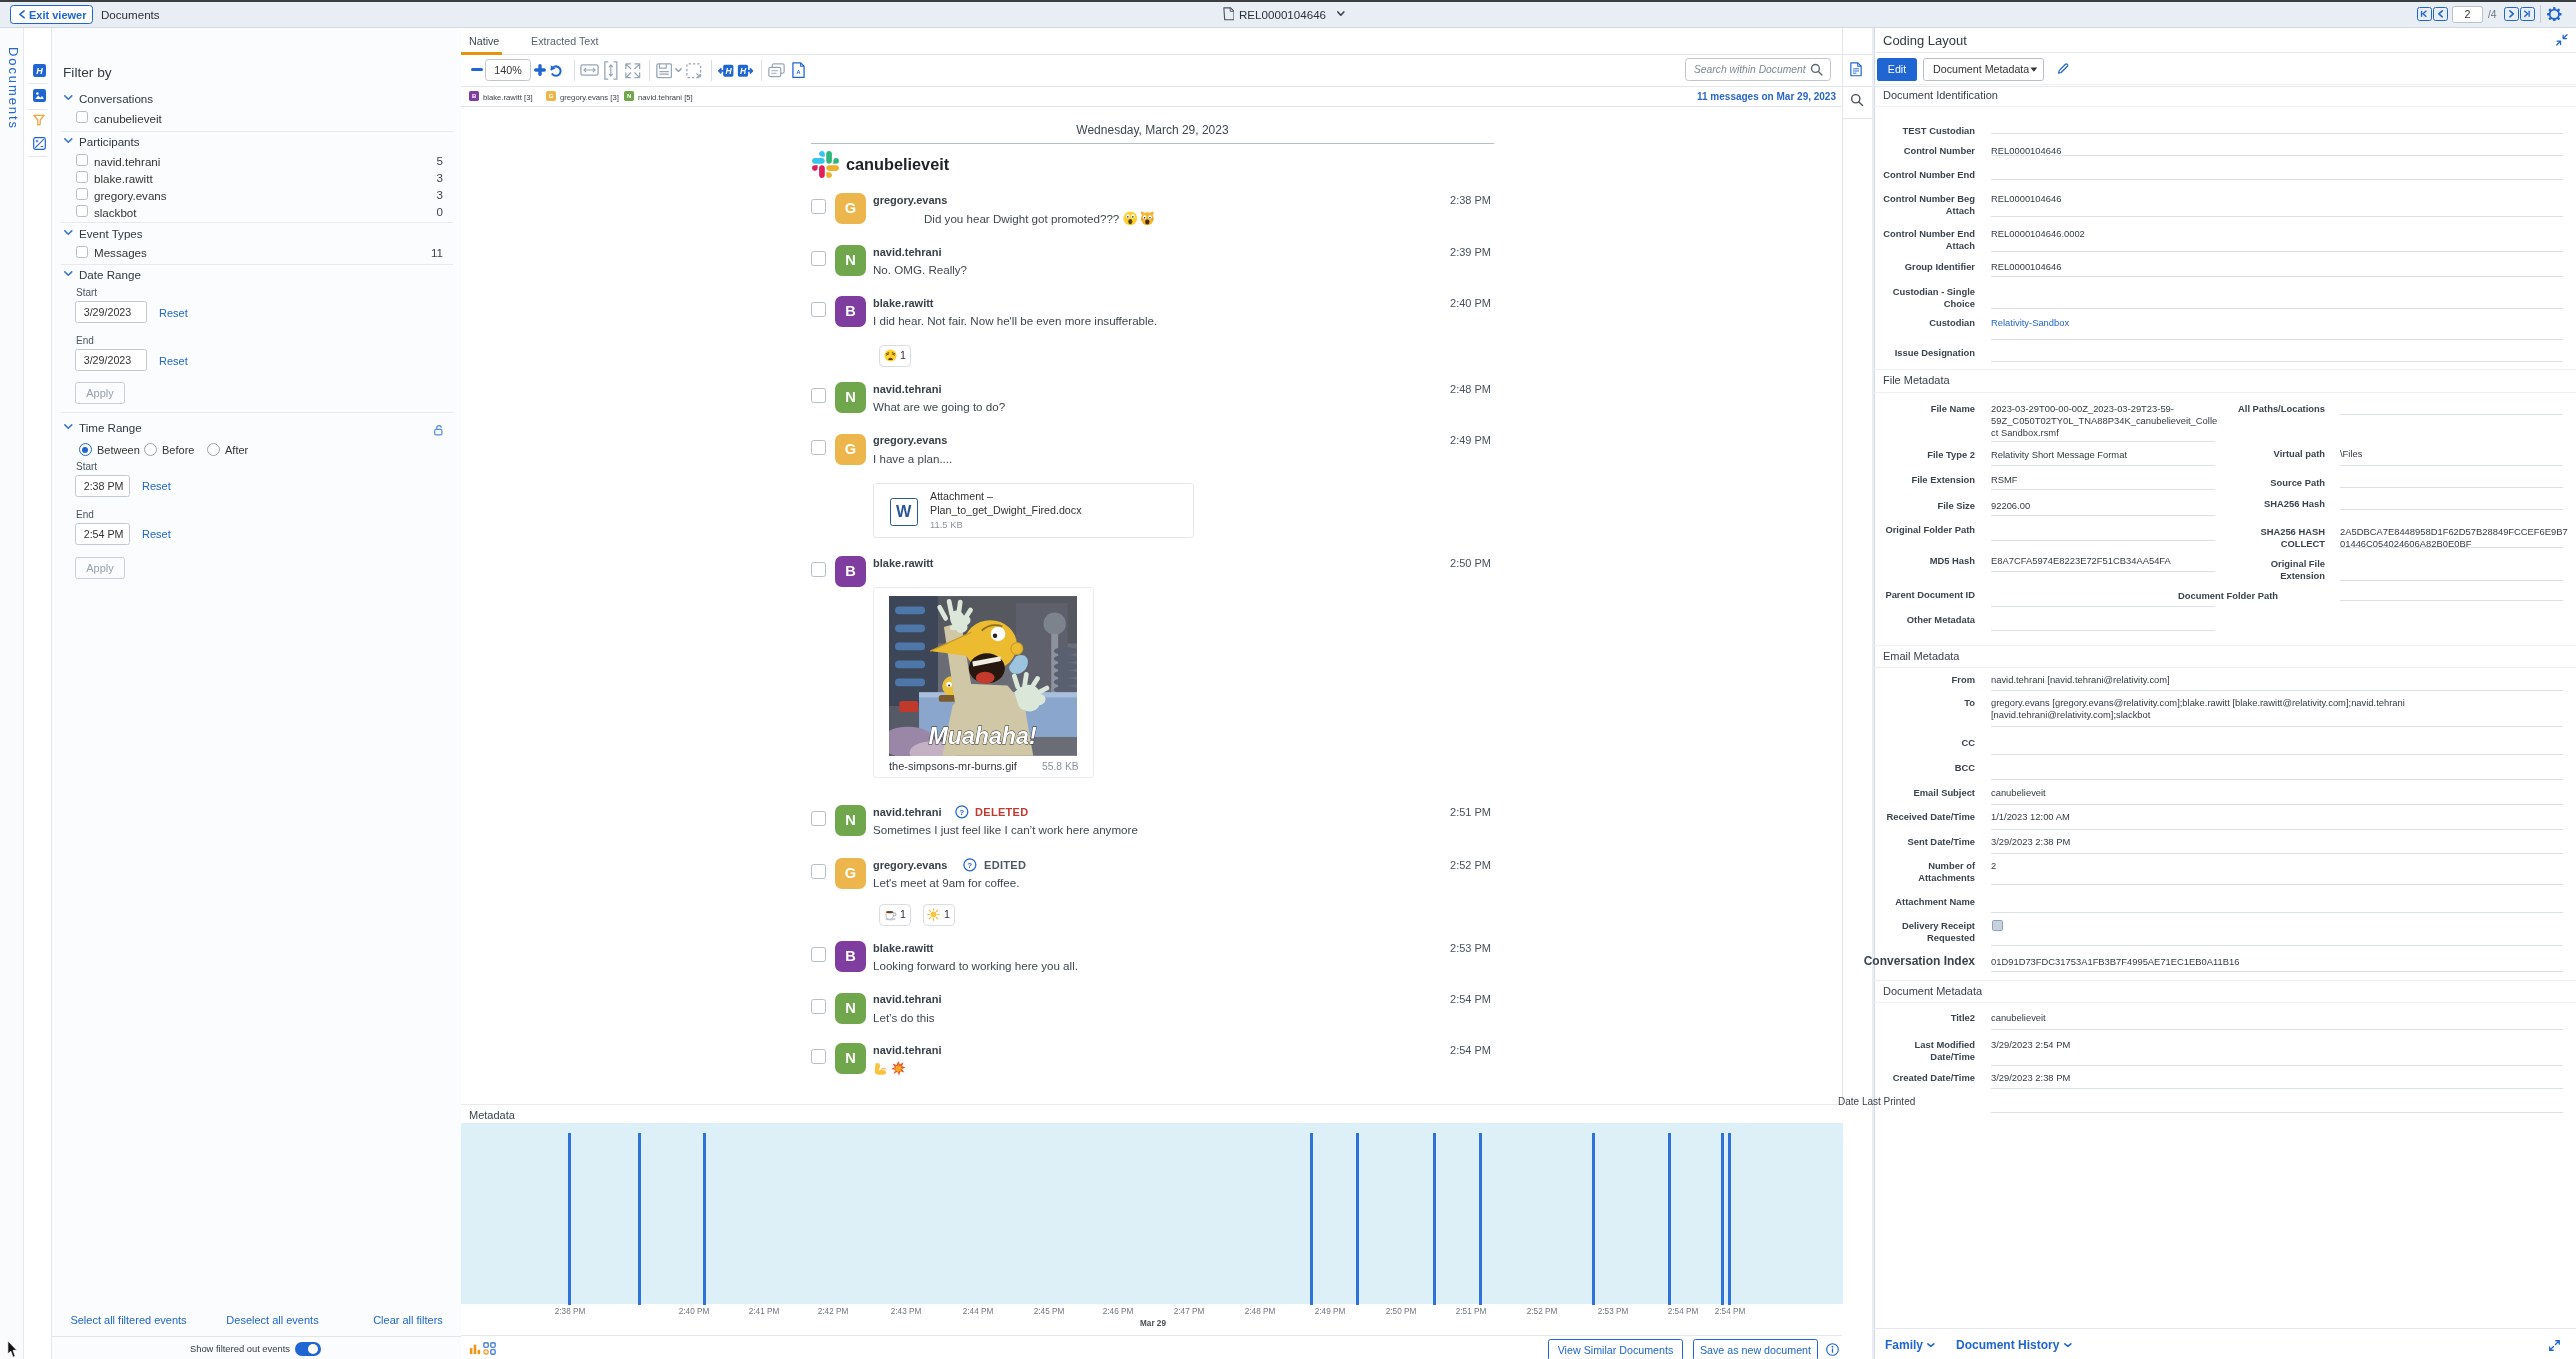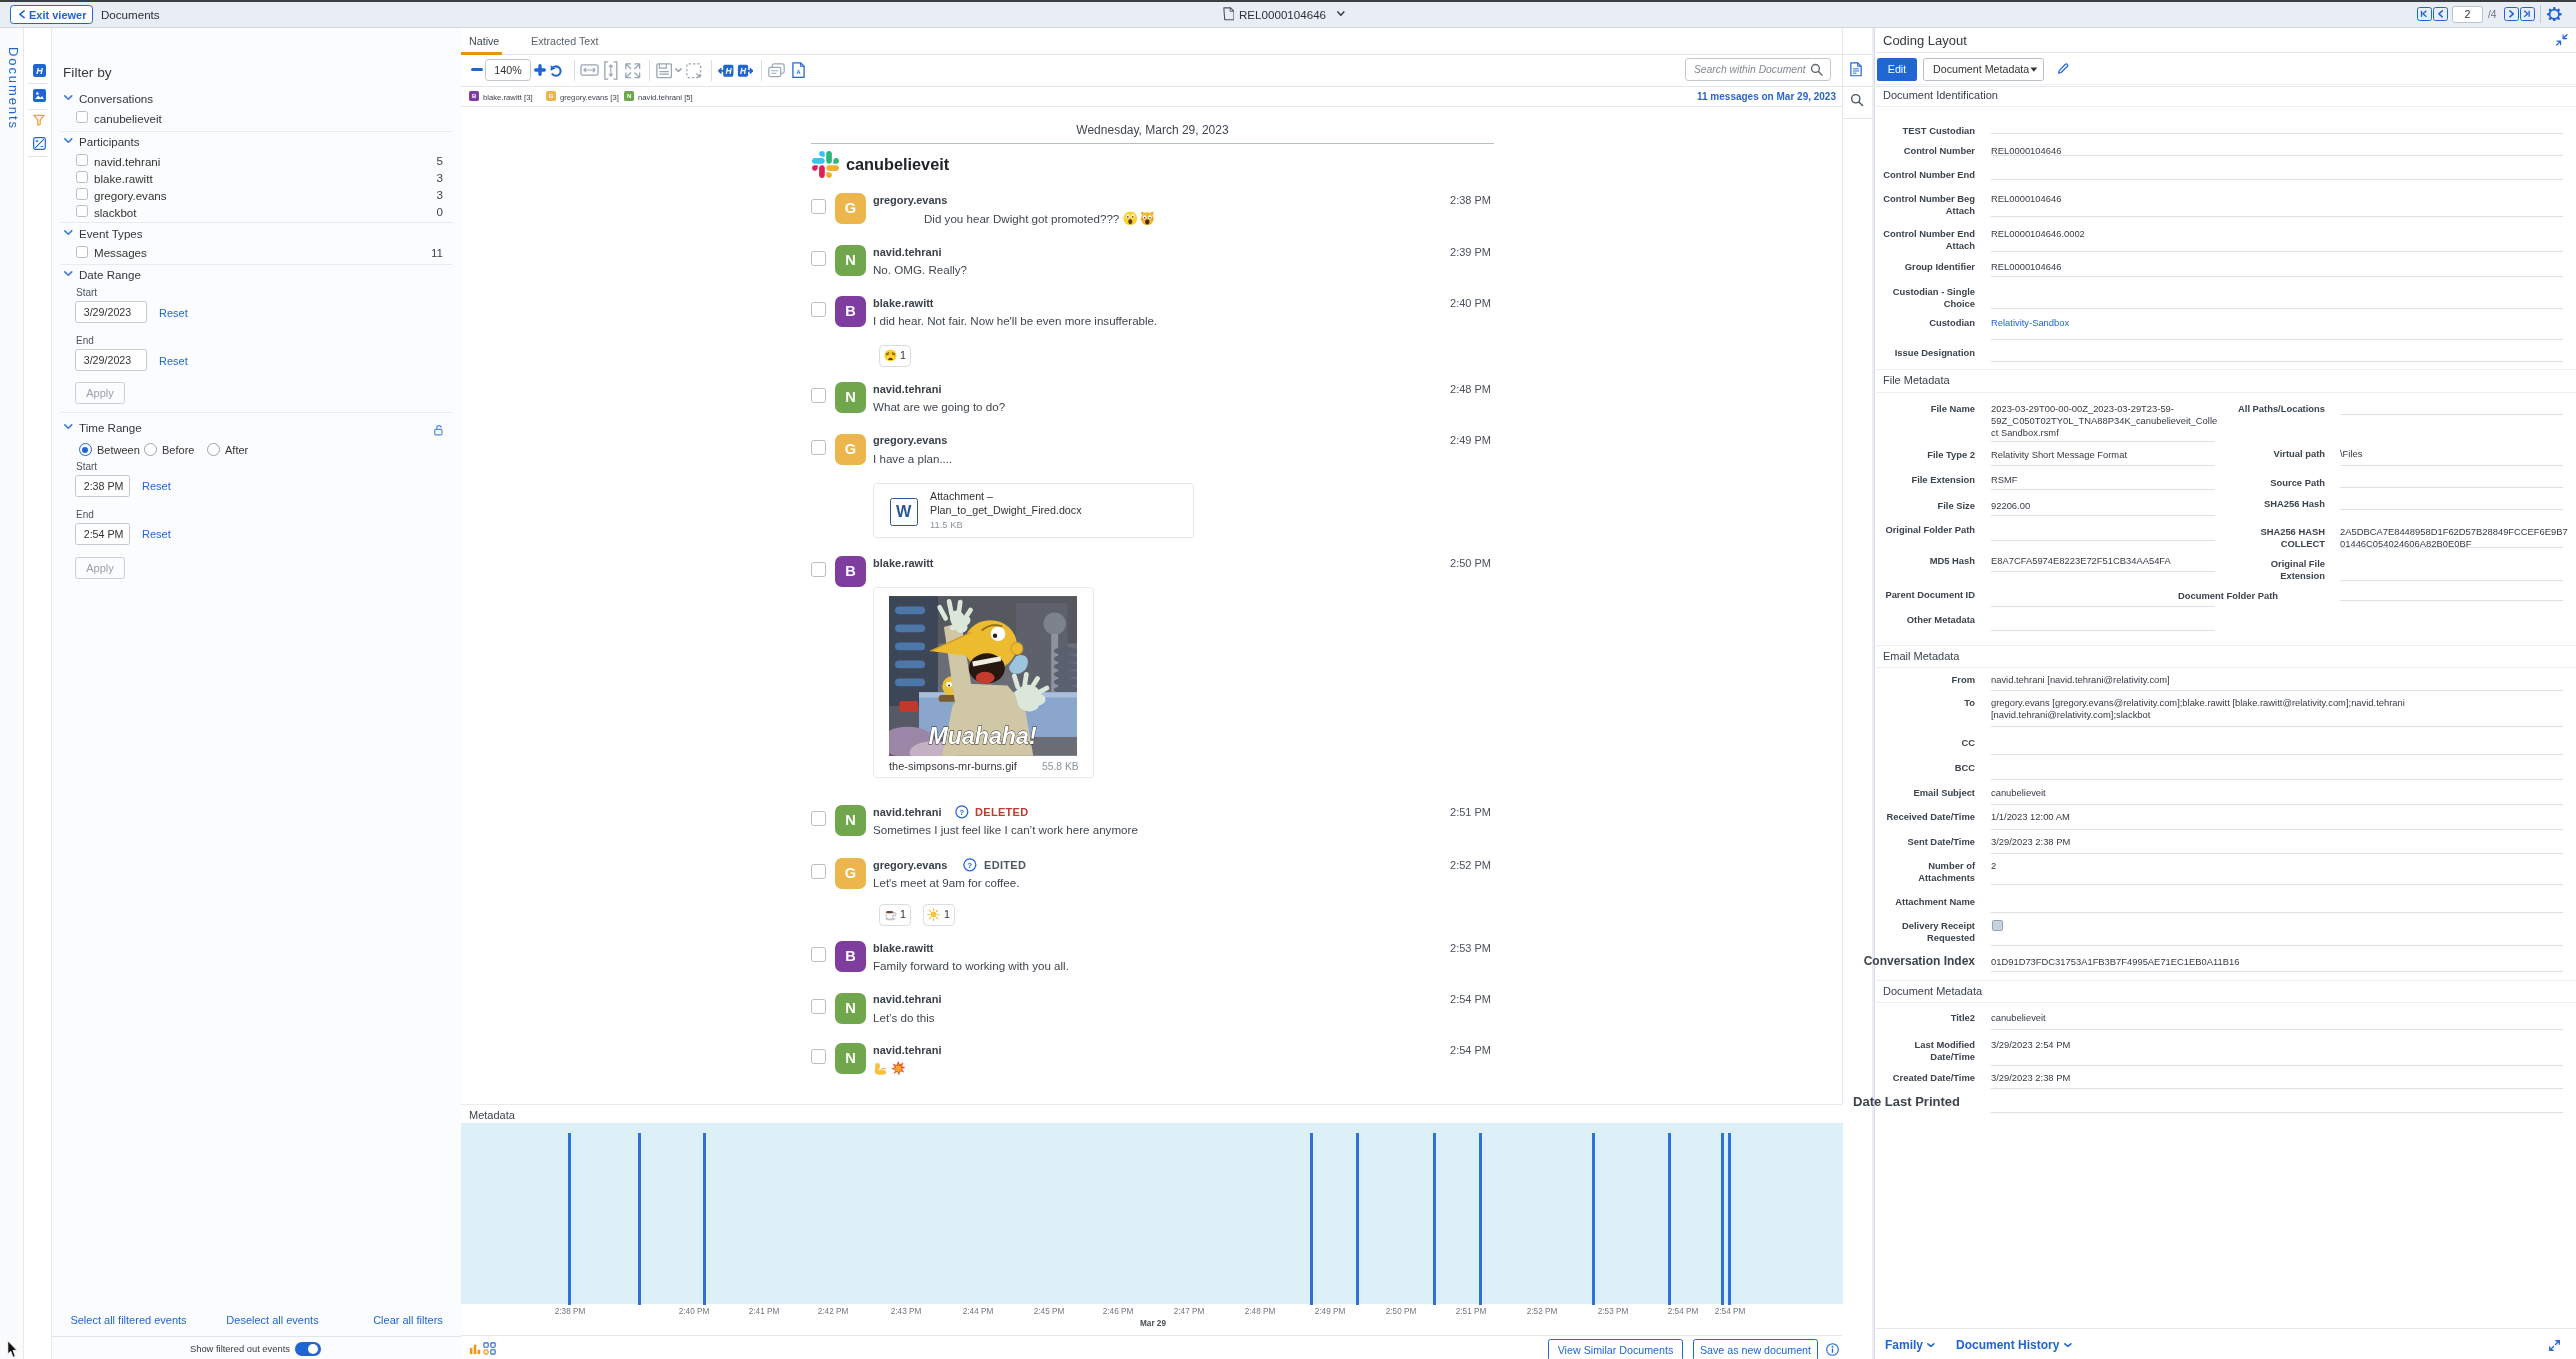--- a/index.html
+++ b/index.html
@@ -485,21 +485,21 @@
         <rect x="7" y="0.2" width="1.4" height="3" rx="0.7" fill="#f7b32b" transform="rotate(225 7.7 7.7)"></rect>
         <rect x="7" y="0.2" width="1.4" height="3" rx="0.7" fill="#f7b32b" transform="rotate(270 7.7 7.7)"></rect>
         <rect x="7" y="0.2" width="1.4" height="3" rx="0.7" fill="#f7b32b" transform="rotate(315 7.7 7.7)"></rect>
         <circle cx="7.7" cy="7.7" r="3.6" fill="#fbc63d"></circle>
       </svg>
     </div>
 <div class="a" style="left:944px;top:908px;font-size:10.7px;color:#333">1</div>
 <div class="a" style="left:811px;top:947px;width:14.6px;height:14.6px;background:#fff;border:0.9px solid #b6bec8;border-radius:2.6px"></div>
 <div class="a" style="left:835px;top:941px;width:31px;height:31px;background:#7e3d9f;border-radius:6.9px;color:#fff;font-size:14.6px;font-weight:bold;text-align:center;line-height:31px">B</div>
 <div class="a" style="left:873px;top:942px;font-size:11px;font-weight:bold;color:#3a4149">blake.rawitt</div>
-<div class="a" style="left:873px;top:959px;width:618px;font-size:11.6px;color:#3f474f">Family forward to working with you all.</div>
+<div class="a" style="left:873px;top:959px;width:618px;font-size:11.6px;color:#3f474f">Looking forward to working here you all.</div>
 <div class="a" style="left:1431px;top:942px;width:60px;font-size:11px;color:#49525e;text-align:right">2:53 PM</div>
 <div class="a" style="left:811px;top:999px;width:14.6px;height:14.6px;background:#fff;border:0.9px solid #b6bec8;border-radius:2.6px"></div>
 <div class="a" style="left:835px;top:993px;width:31px;height:31px;background:#71a74c;border-radius:6.9px;color:#fff;font-size:14.6px;font-weight:bold;text-align:center;line-height:31px">N</div>
 <div class="a" style="left:873px;top:993px;font-size:11px;font-weight:bold;color:#3a4149">navid.tehrani</div>
 <div class="a" style="left:873px;top:1011px;width:618px;font-size:11.6px;color:#3f474f">Let’s do this</div>
 <div class="a" style="left:1431px;top:993px;width:60px;font-size:11px;color:#49525e;text-align:right">2:54 PM</div>
 <div class="a" style="left:811px;top:1049px;width:14.6px;height:14.6px;background:#fff;border:0.9px solid #b6bec8;border-radius:2.6px"></div>
 <div class="a" style="left:835px;top:1043px;width:31px;height:31px;background:#71a74c;border-radius:6.9px;color:#fff;font-size:14.6px;font-weight:bold;text-align:center;line-height:31px">N</div>
 <div class="a" style="left:873px;top:1044px;font-size:11px;font-weight:bold;color:#3a4149">navid.tehrani</div>
 <div class="a" style="left:873px;top:1061px;width:618px;font-size:11.6px;color:#3f474f"><span style="display:inline-block;vertical-align:-2.6px"><svg width="14.6" height="14.6" viewBox="0 0 17 17">
@@ -695,21 +695,21 @@
 <div class="a" style="left:1874px;top:1002px;width:702px;height:0.9px;background:#eef0f3"></div>
 <div class="a" style="left:1838px;top:1012px;width:137px;font-size:9.4px;font-weight:bold;color:#3b434d;text-align:right;line-height:11.6px">Title2</div>
 <div class="a" style="left:1991px;top:1012px;width:572px;font-size:9.4px;color:#343b44;line-height:12px">canubelieveit</div>
 <div class="a" style="left:1991px;top:1029px;width:572px;height:0.9px;background:#dce1e7"></div>
 <div class="a" style="left:1838px;top:1039px;width:137px;font-size:9.4px;font-weight:bold;color:#3b434d;text-align:right;line-height:11.6px">Last Modified<br>Date/Time</div>
 <div class="a" style="left:1991px;top:1039px;width:572px;font-size:9.4px;color:#343b44;line-height:12px">3/29/2023 2:54 PM</div>
 <div class="a" style="left:1991px;top:1065px;width:572px;height:0.9px;background:#dce1e7"></div>
 <div class="a" style="left:1838px;top:1072px;width:137px;font-size:9.4px;font-weight:bold;color:#3b434d;text-align:right;line-height:11.6px">Created Date/Time</div>
 <div class="a" style="left:1991px;top:1072px;width:572px;font-size:9.4px;color:#343b44;line-height:12px">3/29/2023 2:38 PM</div>
 <div class="a" style="left:1991px;top:1088px;width:572px;height:0.9px;background:#dce1e7"></div>
-<div class="a" style="left:1838px;top:1096px;width:137px;font-size:13px;font-weight:bold;color:#3b434d;text-align:center;line-height:11.6px">Date Last Printed</div>
+<div class="a" style="left:1838px;top:1096px;width:137px;font-size:10px;font-weight:normal;color:#3b434d;text-align:left;line-height:11.6px">Date Last Printed</div>
 <div class="a" style="left:1991px;top:1112px;width:572px;height:0.9px;background:#dce1e7"></div>
 <div class="a" style="left:1874px;top:1328px;width:702px;height:0.9px;background:#e5e8ec"></div>
 <div class="a" style="left:1885px;top:1338px;font-size:12px;font-weight:bold;color:#2066d2">Family</div>
 <div class="a" style="left:1927px;top:1343px;">
       <svg width="7.7" height="4.3" viewBox="0 0 9 5">
         <path d="M1 1 L4.5 4 L8 1" fill="none" stroke="#2066d2" stroke-width="1.8" stroke-linecap="round" stroke-linejoin="round"></path>
       </svg>
     </div>
 <div class="a" style="left:1956px;top:1338px;font-size:12px;font-weight:bold;color:#2066d2">Document History</div>
 <div class="a" style="left:2064px;top:1343px;">

